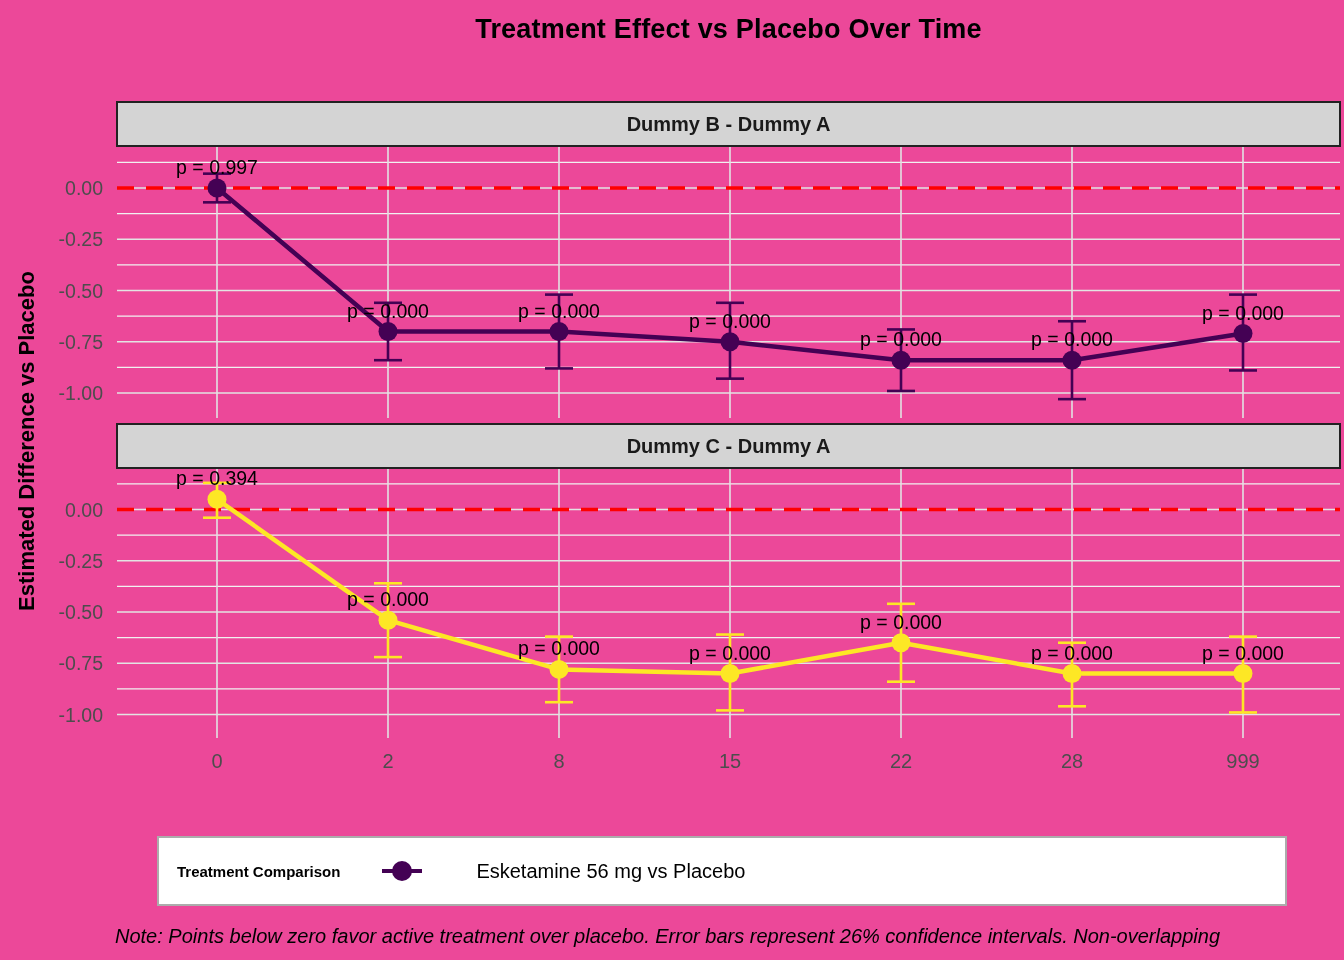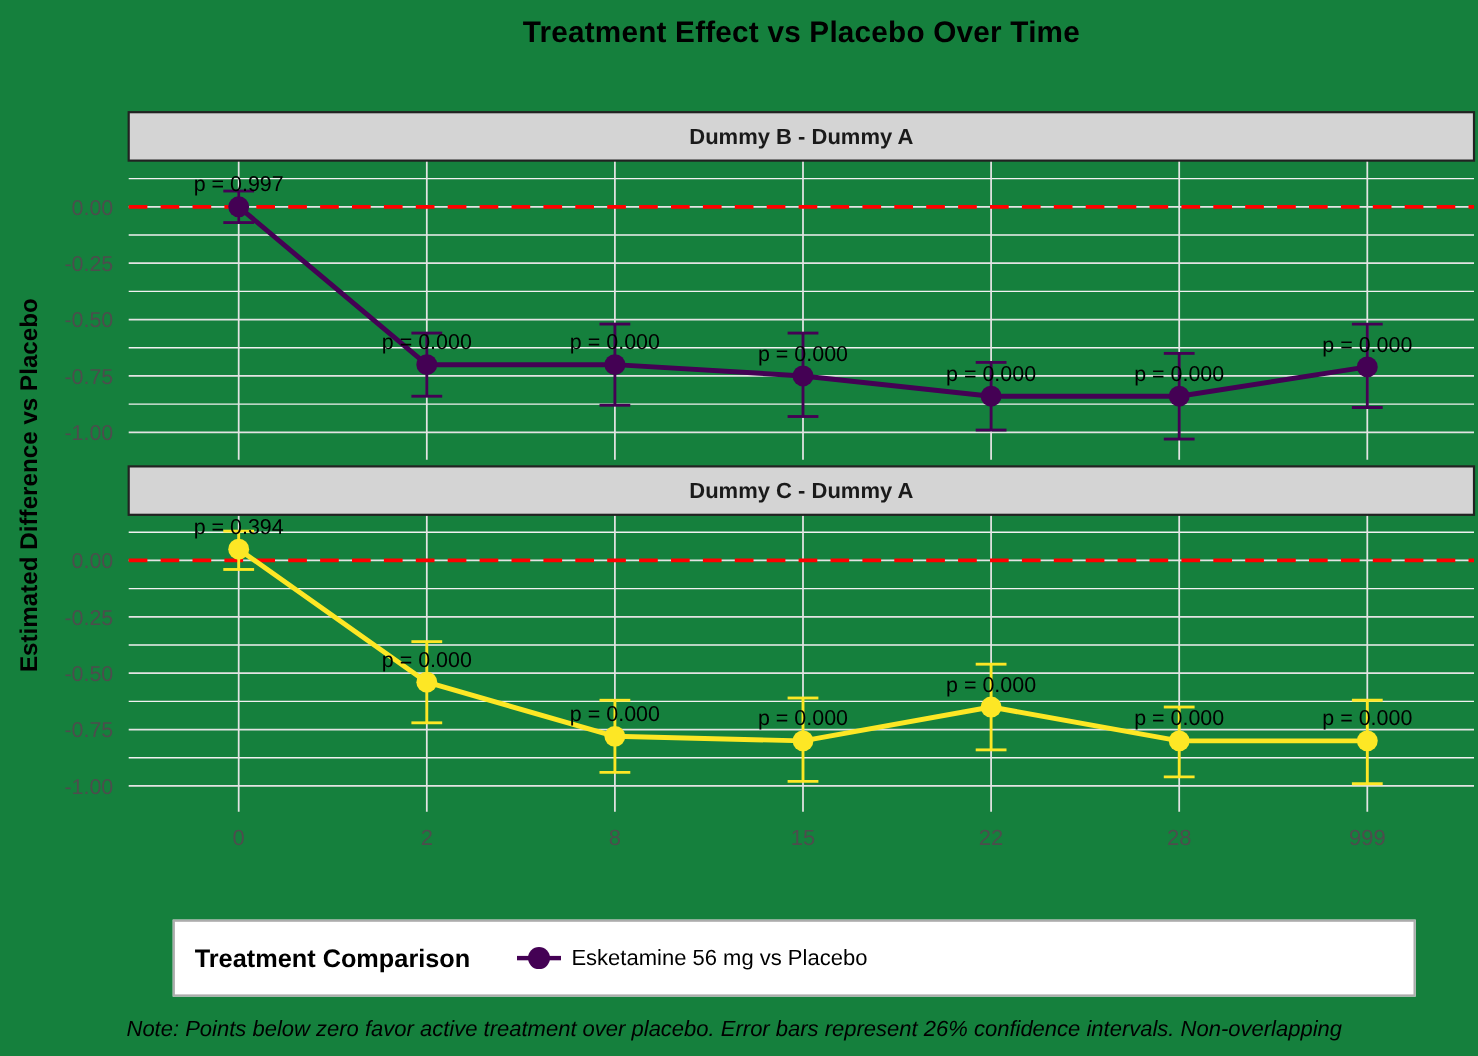--- a/index.html
+++ b/index.html
@@ -1,32 +1,32 @@
 <!DOCTYPE html>
 <html><head>
 <meta charset="utf-8">
 <style>
   html,body{margin:0;padding:0;background:#fff;}
   .canvas{
-    position:relative;width:1344px;height:960px;background:#15803d;overflow:hidden;
+    position:relative;width:1344px;height:960px;background:#ec4899;overflow:hidden;
     font-family:"Liberation Sans",sans-serif;color:#000;
   }
   .title{position:absolute;left:117px;width:1223px;top:14px;text-align:center;
     font-size:27px;font-weight:bold;letter-spacing:.2px;}
   .subtitle{position:absolute;left:117px;width:1223px;top:57px;text-align:center;font-size:22px;}
   #plot{position:absolute;left:0;top:0;}
   #plot text{font-family:"Liberation Sans",sans-serif;}
   .ylab{position:absolute;left:-273px;top:428px;width:600px;text-align:center;
     font-size:22px;font-weight:bold;transform:rotate(-90deg);transform-origin:center;}
   .xlab{position:absolute;left:117px;width:1223px;top:779px;text-align:center;
     font-size:22px;font-weight:bold;}
   .legend{position:absolute;left:157px;top:836px;width:1130px;height:70px;
     border:2px solid #ACACAC;box-sizing:border-box;display:flex;align-items:center;background:#fff;}
-  .legend-title{margin-left:18px;font-size:23px;font-weight:bold;}
-  .legend-entry{display:flex;align-items:center;margin-left:42px;}
+  .legend-title{margin-left:18px;font-size:15px;font-weight:bold;}
+  .legend-entry{display:flex;align-items:center;margin-left:42px;gap:44px;}
   .lmark{position:relative;width:40px;height:22px;display:inline-block;}
   .lmark .lm-line{position:absolute;left:0;top:9px;width:100%;height:4px;}
   .lmark .lm-dot{position:absolute;left:10px;top:1px;width:20px;height:20px;border-radius:50%;}
   .legend-entry .lbl{margin-left:10px;font-size:20px;}
   .note{position:absolute;left:115px;top:925px;width:1229px;font-size:20px;font-style:italic;
     white-space:nowrap;overflow:hidden;}
 </style>
 </head>
 <body>
 

